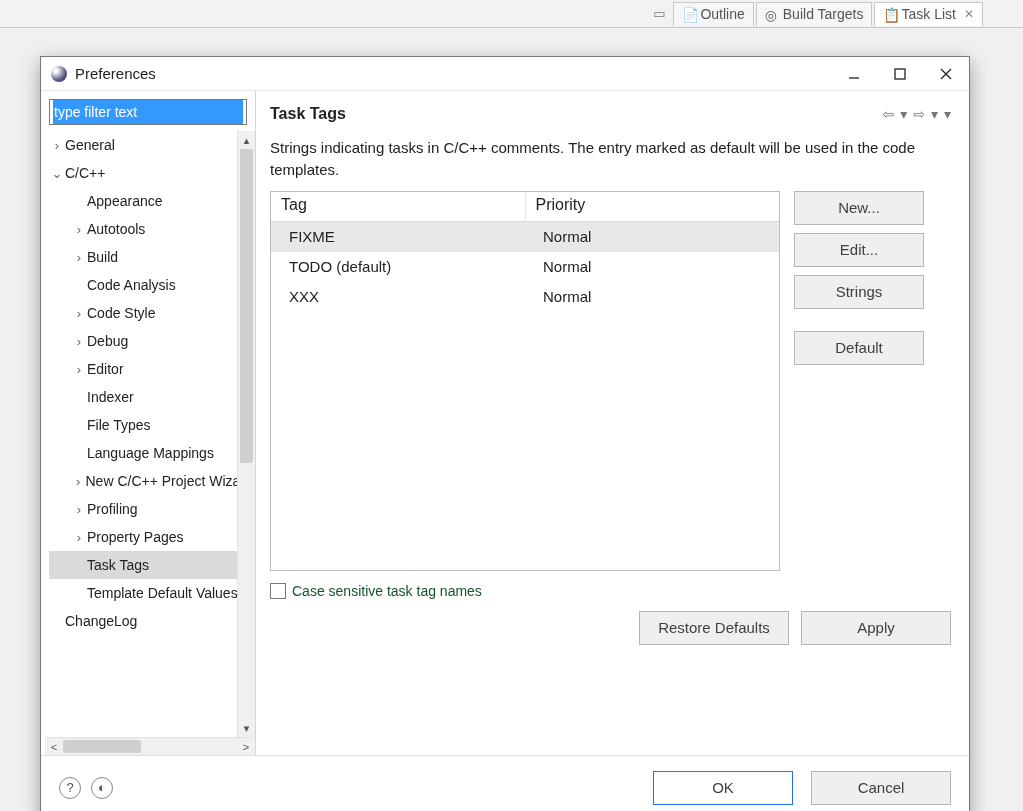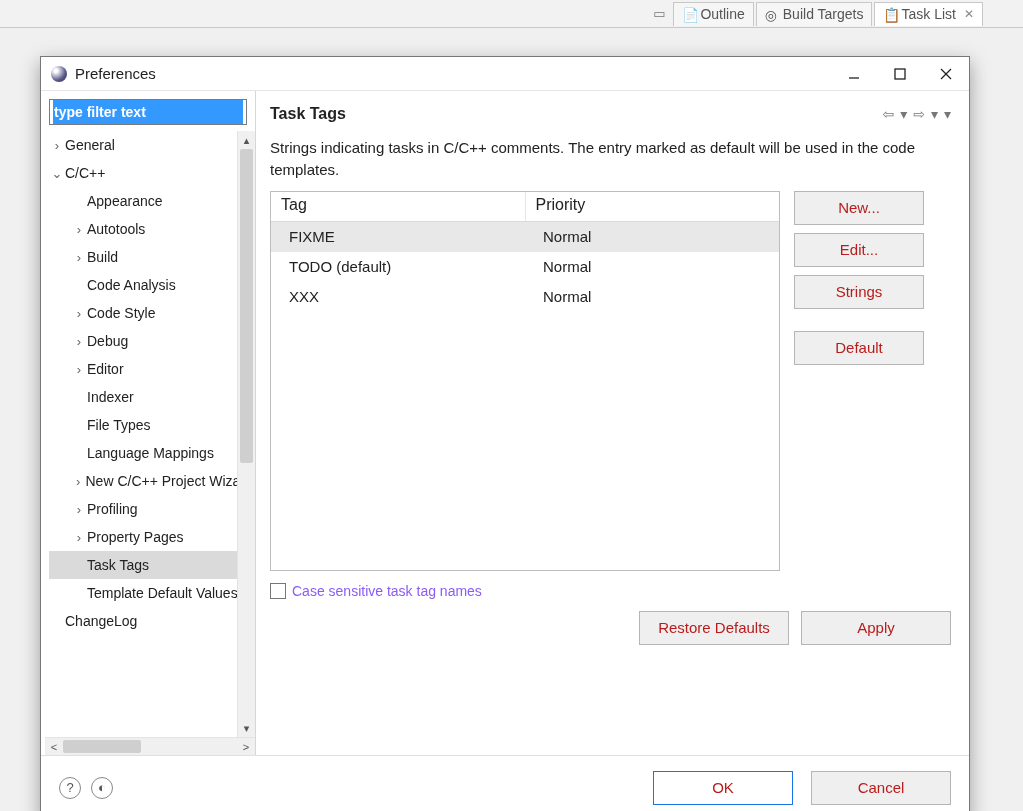--- a/index.html
+++ b/index.html
@@ -58,24 +58,24 @@
 .table .thead { display: flex; height: 30px; }
 .table .thead .th { flex: 1; padding: 4px 10px; background: #fff; border-bottom: 1px solid #d9d9d9; border-right: 1px solid #e6e6e6; color: #222; font-size: 16px; }
 .table .thead .th:last-child { border-right: none; }
 .table .tbody { flex: 1; overflow: hidden; }
 .table .tr { display: flex; height: 30px; align-items: center; }
 .table .tr.sel { background: #e8e8e8; }
 .table .tr.def .td { font-weight: 400; }
 .table .td { flex: 1; padding: 2px 18px; color: #222; font-size: 15px; }
 
 .side-btns { display: flex; flex-direction: column; gap: 8px; width: 130px; }
-.btn { height: 34px; background: #efefef; border: 1px solid #b5b5b5; color: #b91c1c; font-size: 15px; cursor: default; display: flex; align-items: center; justify-content: center; }
+.btn { height: 34px; background: #efefef; border: 1px solid #b5b5b5; color: #404040; font-size: 15px; cursor: default; display: flex; align-items: center; justify-content: center; }
 .btn.primary { border: 1.5px solid #1a73e8; background: #fff; }
 
-.check-row { display: flex; align-items: center; gap: 6px; padding: 12px 0 6px 0; font-size: 15px; color: #8b5cf6; }
+.check-row { display: flex; align-items: center; gap: 6px; padding: 12px 0 6px 0; font-size: 15px; color: #14532d; }
 .check-row .chk { width: 16px; height: 16px; border: 1px solid #777; background: #fff; }
 
 .apply-row { display: flex; justify-content: flex-end; gap: 12px; padding: 6px 0 0 0; }
 .apply-row .btn { width: 150px; }
 
 
 .dialog-footer { height: 64px; border-top: 1px solid #e0e0e0; display: flex; align-items: center; padding: 0 18px; }
 .footer-left { display: flex; gap: 10px; align-items: center; }
 .footer-left .round { width: 22px; height: 22px; border: 1.5px solid #888; border-radius: 50%; display: flex; align-items: center; justify-content: center; color: #555; font-size: 13px; }
 .footer-right { margin-left: auto; display: flex; gap: 18px; }
@@ -127,21 +127,21 @@
             <line x1="12" y1="2" x2="2" y2="12" stroke="#222" stroke-width="1.3"></line>
           </svg>
         </div>
     </div>
   </div>
 
   <div class="dialog-body">
 
     <div class="nav">
       <div class="filter-wrap">
-        <input class="filter sel" style="background: linear-gradient(rgb(51, 153, 255), rgb(51, 153, 255)) 3px 0px / calc(100% - 6px) 100% no-repeat; color: rgb(255, 255, 255); font-weight: bold;" value="type filter text">
+        <input class="filter sel" style="background: linear-gradient(rgb(51, 153, 255), rgb(51, 153, 255)) 3px 0px / calc(100% - 6px) 100% no-repeat; color: rgb(255, 255, 255);" value="type filter text">
       </div>
       <div class="tree-wrap">
         <div class="tree" id="tree">
             <div class="row d0">
               <span class="tw">›</span>
               <span class="lbl">General</span>
             </div>
             <div class="row d0">
               <span class="tw">⌄</span>
               <span class="lbl">C/C++</span>

